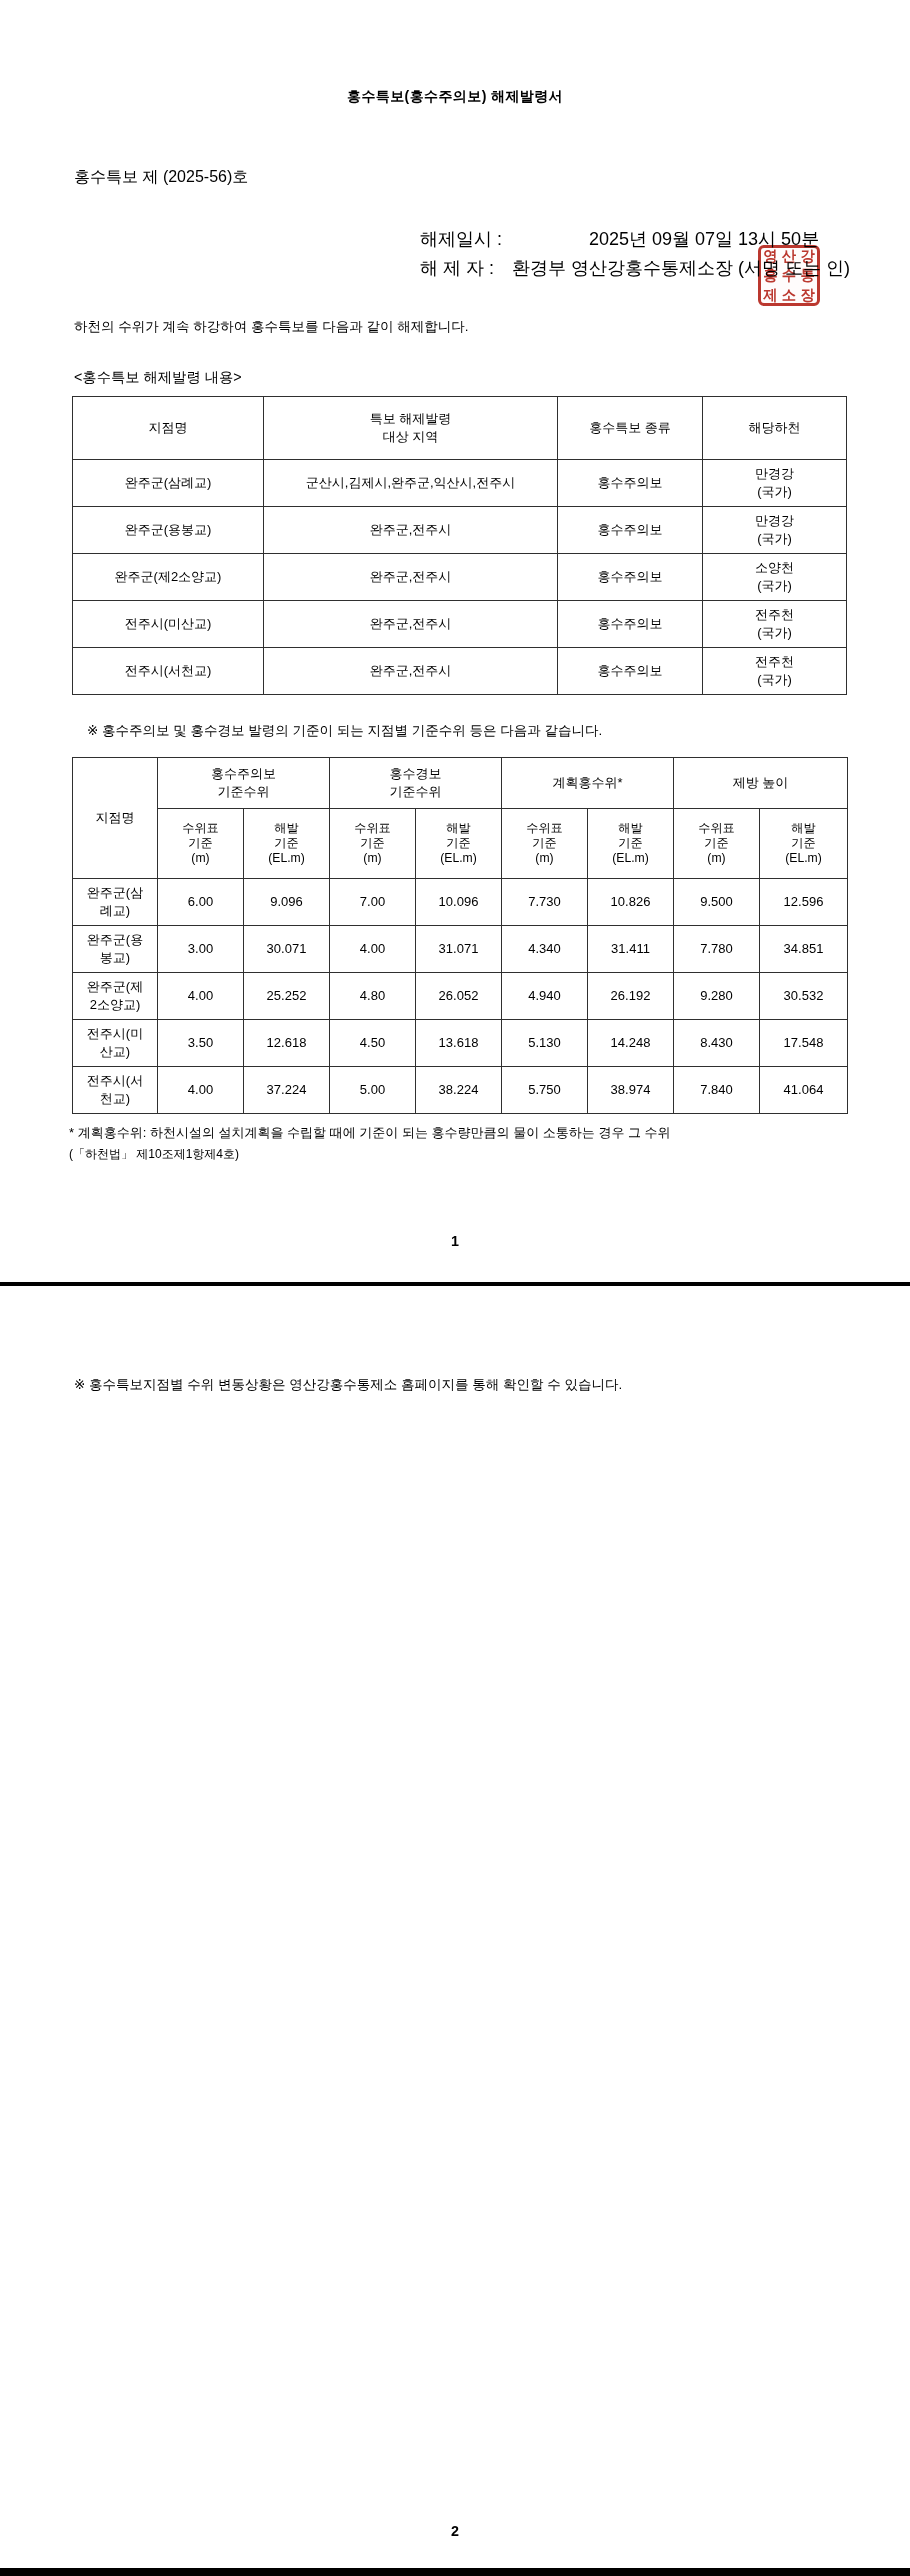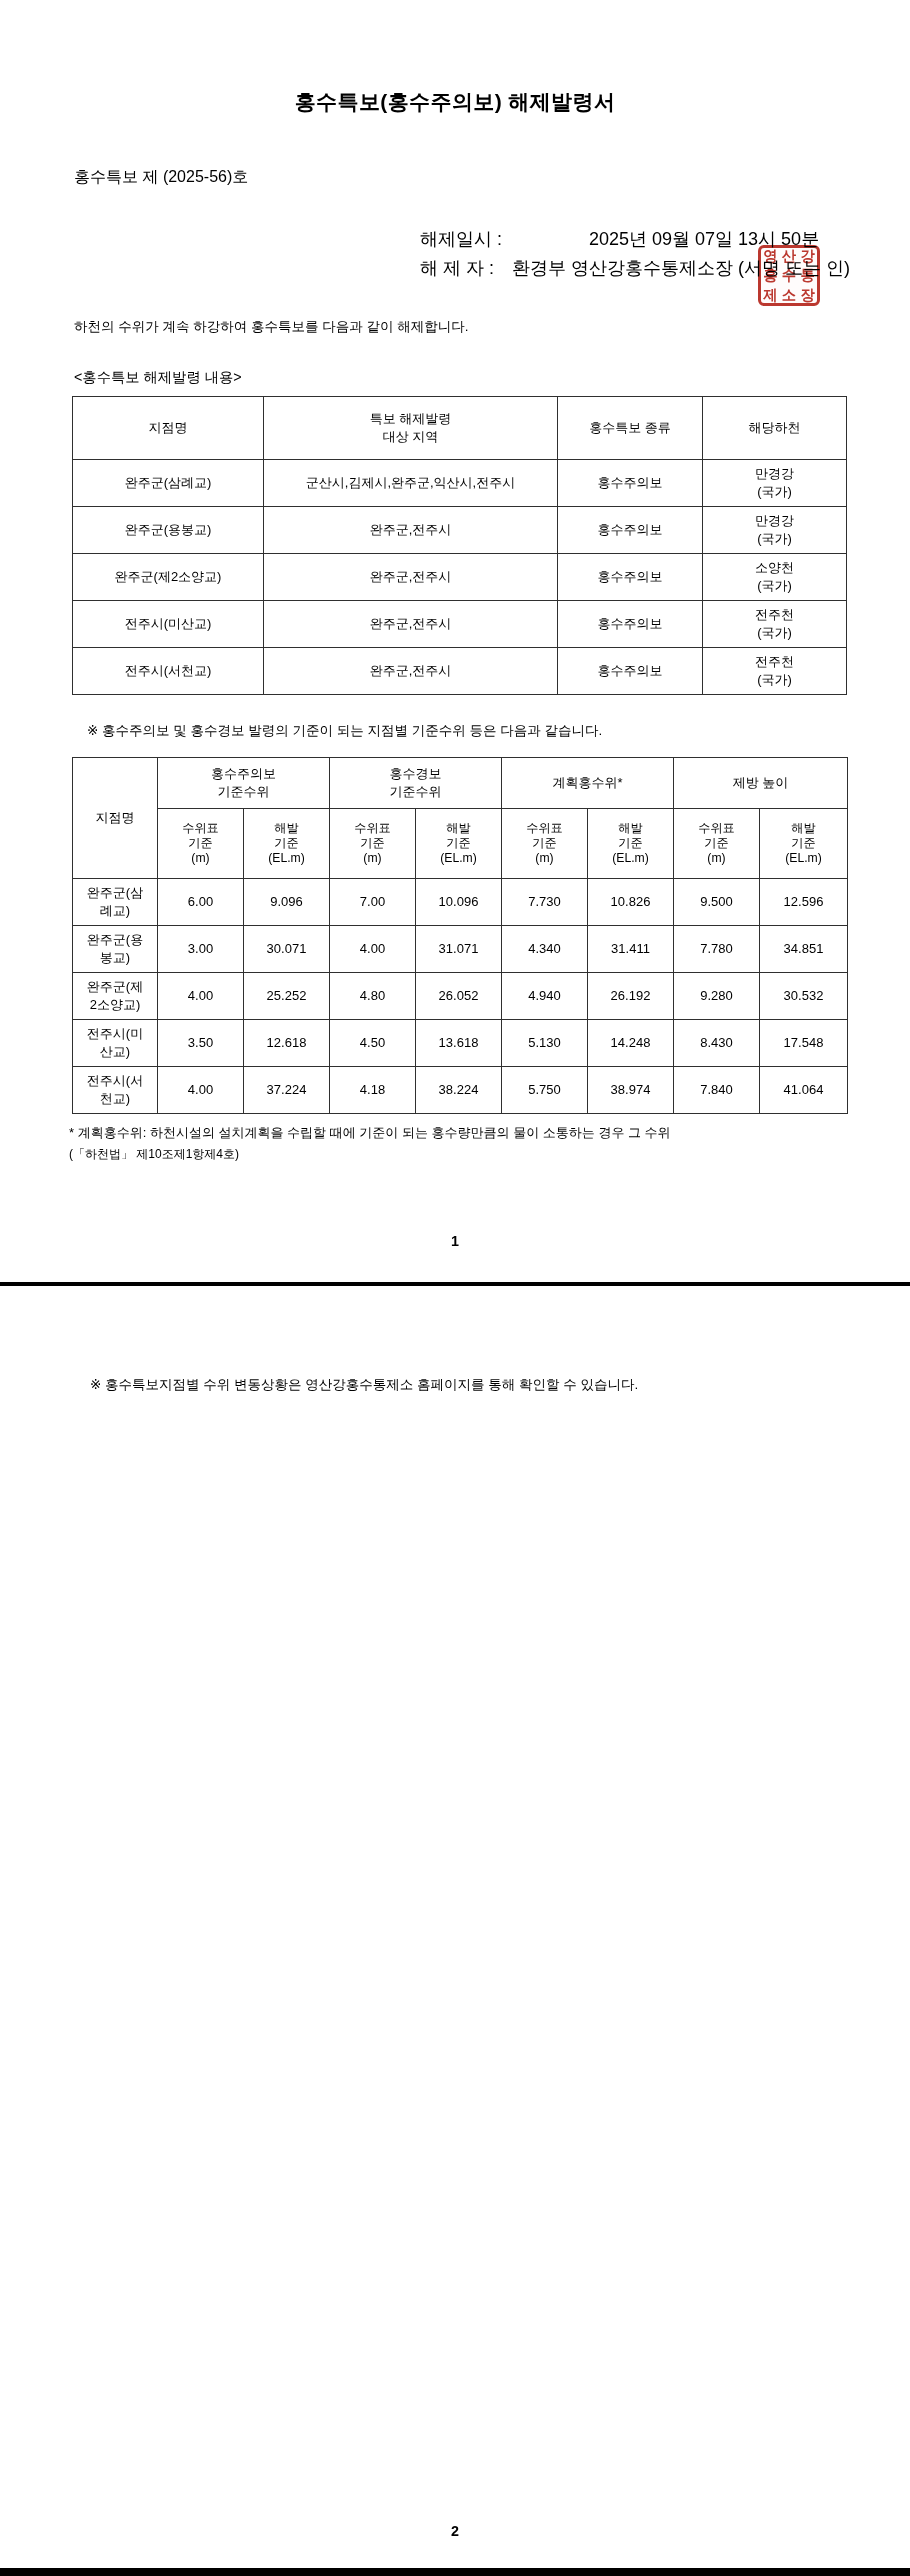--- a/index.html
+++ b/index.html
@@ -4,21 +4,21 @@
 <style>
   html,body { margin:0; padding:0; }
   body {
     width:910px; height:2576px; position:relative;
     background:#ffffff; color:#000;
     font-family:"Liberation Sans","DejaVu Sans",sans-serif;
   }
   .abs { position:absolute; }
   .doc-title {
     left:0; top:88px; width:910px; text-align:center;
-    font-size:21px; font-weight:bold; letter-spacing:0.4px;
+    font-size:14px; font-weight:bold; letter-spacing:0.4px;
   }
   .doc-no { left:74px; top:167px; font-size:16px; }
   .rel-row { left:420px; font-size:18px; white-space:nowrap; }
   .rel-label { display:inline-block; min-width:87px; }
   .rel-datetime-value { position:absolute; left:169px; top:0; white-space:nowrap; }
   .seal {
     left:758px; top:245px; width:62px; height:61px;
     border:3.4px solid #b5271d; border-radius:5.9px; box-sizing:border-box;
     opacity:0.92; mix-blend-mode:multiply; background:rgba(255,245,243,0.25);
   }
@@ -46,21 +46,21 @@
   .t2 tr.sub th { font-size:12.2px; line-height:1.25; }
   .t2 tr { height:47px; }
   .footnote1 { left:69px; top:1124px; font-size:13px; }
   .footnote2 { left:69px; top:1146px; font-size:12px; }
   .page-num { left:0; width:910px; text-align:center; font-size:14.3px; font-weight:bold; }
   .pn1 { top:1233px; }
   .pn2 { top:2523px; }
   .divider { left:0; width:910px; background:#000; }
   .div1 { top:1282px; height:4.2px; }
   .div2 { top:2568px; height:7.6px; }
-  .note2 { left:74px; top:1376px; font-size:13.5px;margin-left:16px; }
+  .note2 { left:74px; top:1376px; font-size:13.5px; }
 </style>
 </head>
 <body>
 
 <div class="abs doc-title">홍수특보(홍수주의보) 해제발령서</div>
 
 <div class="abs doc-no">홍수특보 제 (2025-56)호</div>
 
 <div class="abs rel-row" style="top:227px;">
   <span class="rel-label">해제일시 :</span>
@@ -239,21 +239,21 @@
         <td>5.130</td>
         <td>14.248</td>
         <td>8.430</td>
         <td>17.548</td>
       </tr>
       <tr>
         <td>전주시(서
 천교)</td>
         <td>4.00</td>
         <td>37.224</td>
-        <td>4.18</td>
+        <td>5.00</td>
         <td>38.224</td>
         <td>5.750</td>
         <td>38.974</td>
         <td>7.840</td>
         <td>41.064</td>
       </tr>
     </tbody>
 </table>
 
 <div class="abs footnote1">* 계획홍수위: 하천시설의 설치계획을 수립할 때에 기준이 되는 홍수량만큼의 물이 소통하는 경우 그 수위</div>

